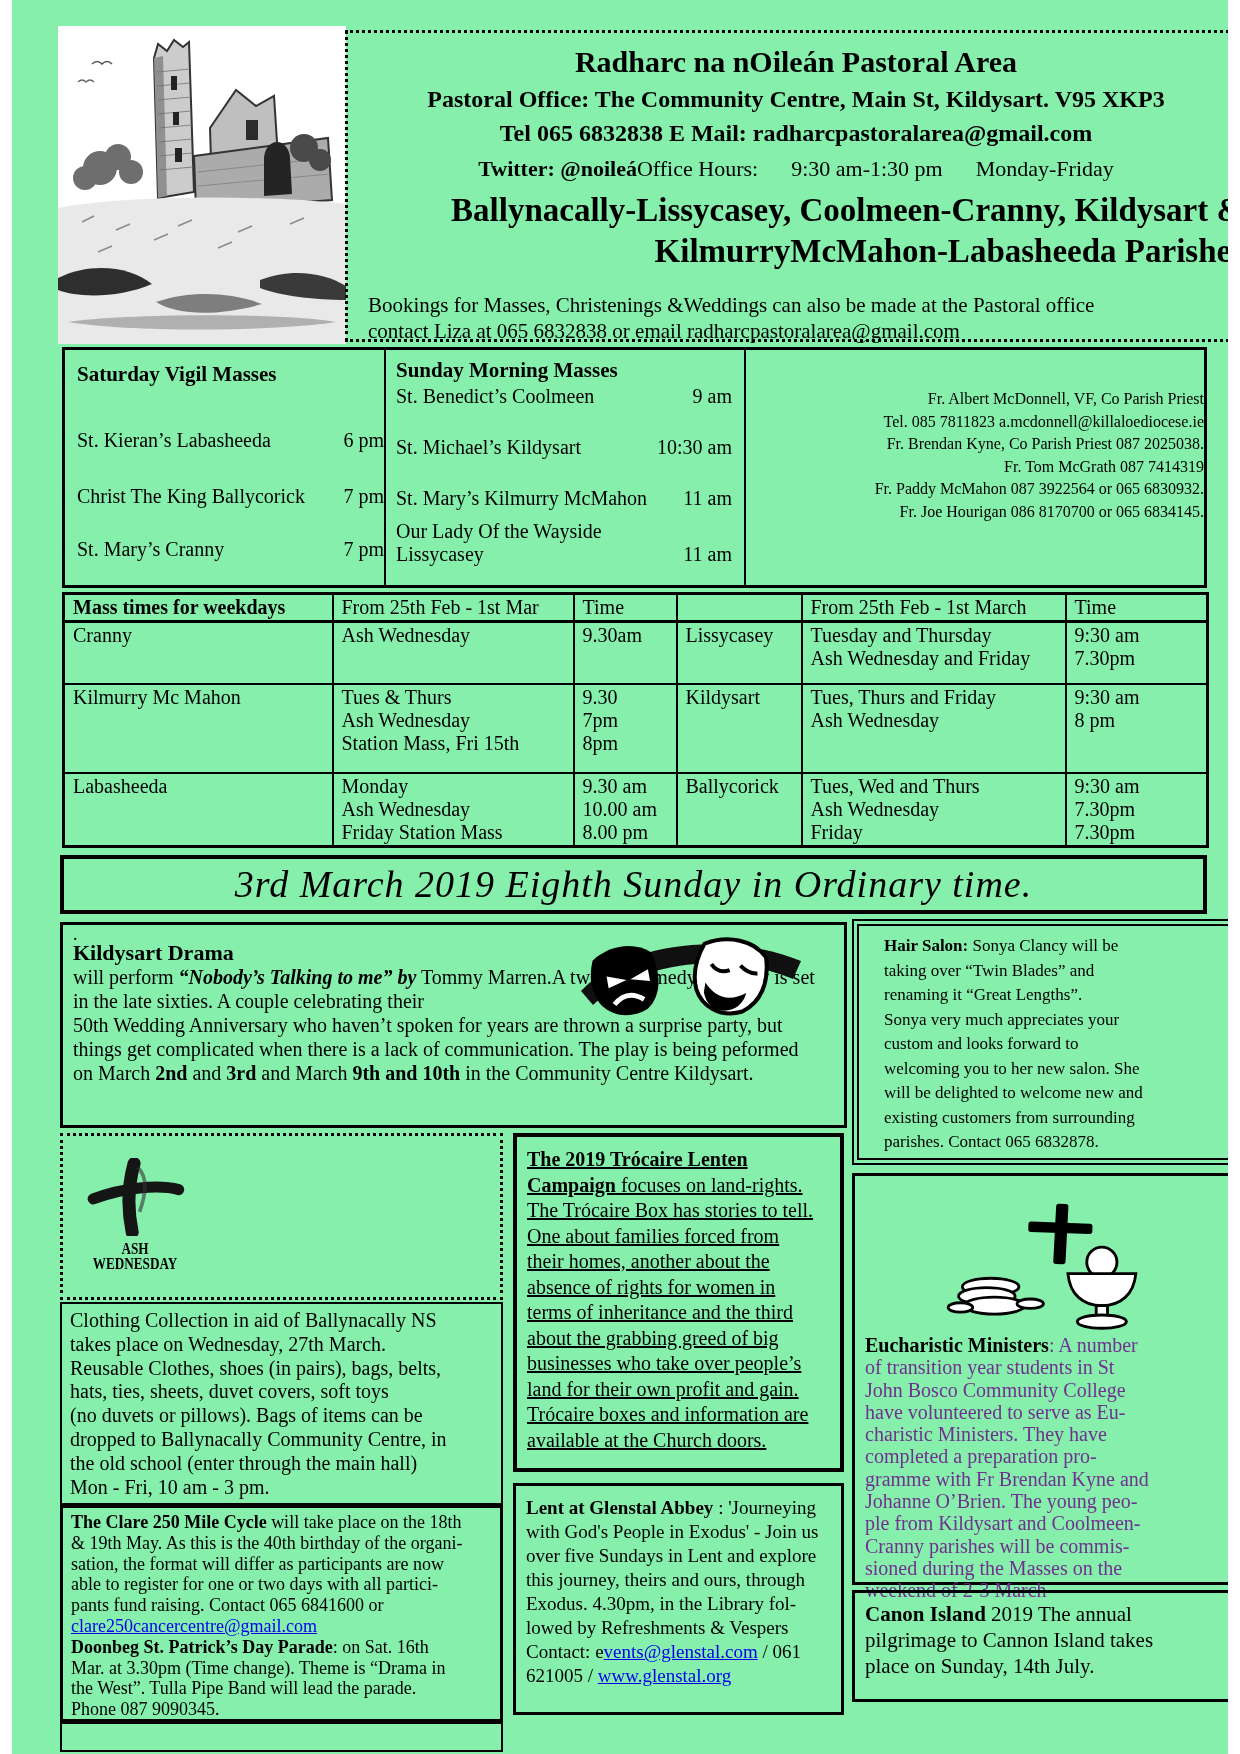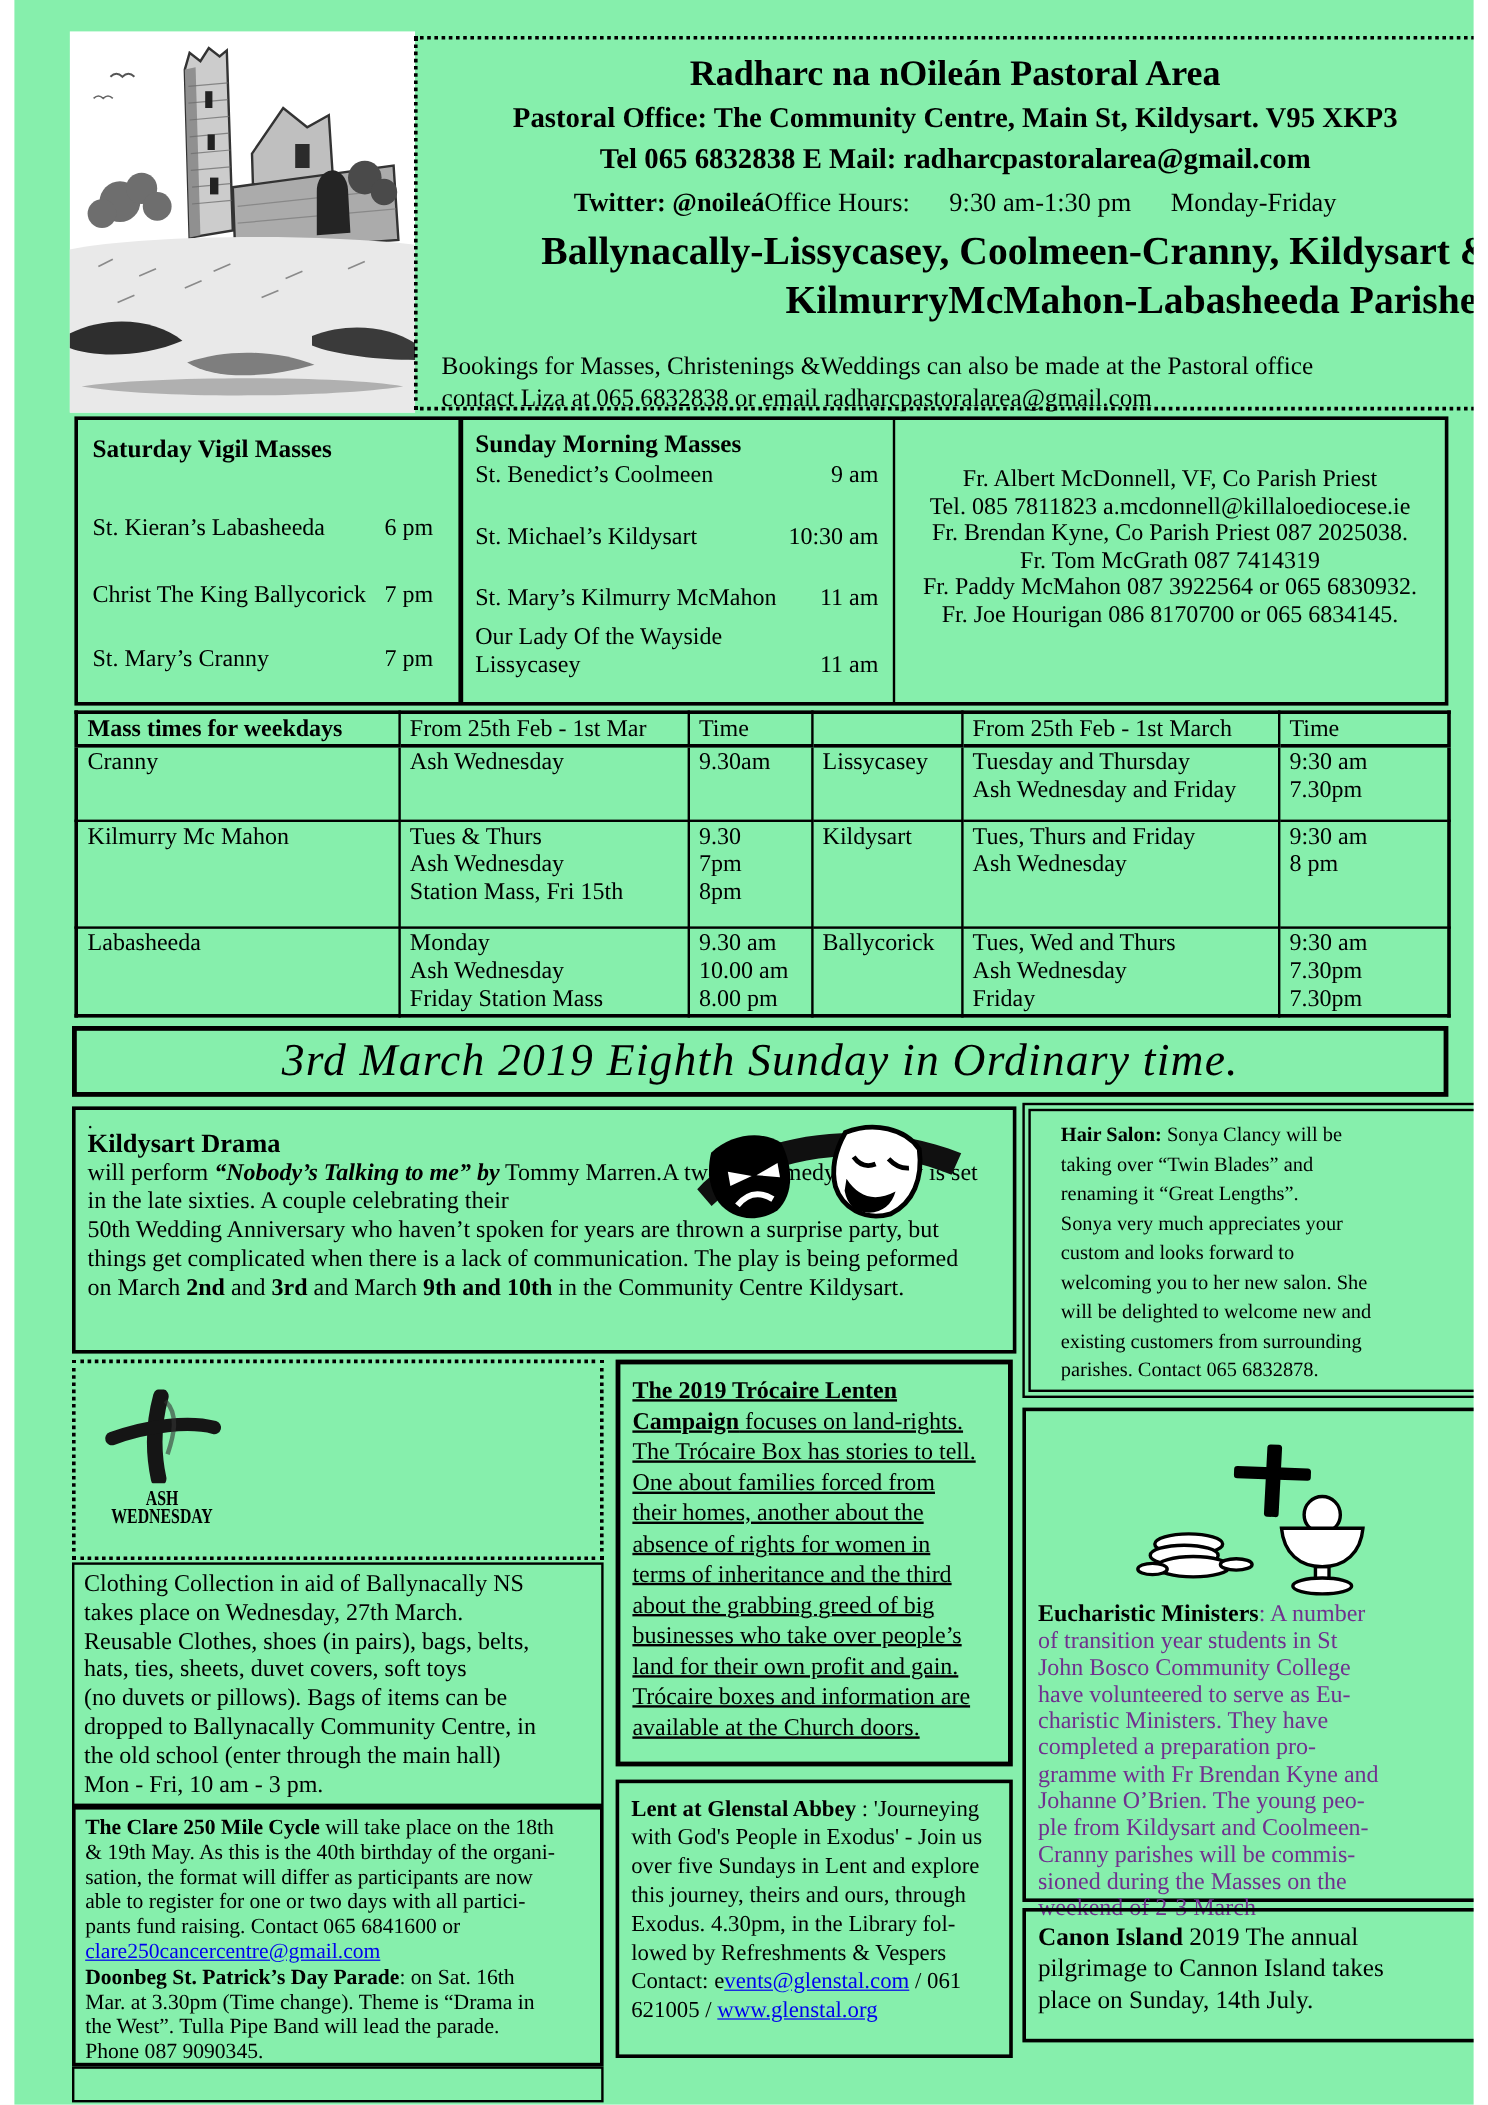--- a/index.html
+++ b/index.html
@@ -16,23 +16,23 @@
   .church-art { left:46px; top:26px; width:288px; height:318px; }
   .header-box { left:333px; top:30px; width:902px; height:312px; border:3px dotted #000; text-align:center; padding-top:10px; }
   .hdr-title { font-size:30px; font-weight:bold; margin-top:2px; }
   .hdr-line { font-size:24px; font-weight:bold; margin-top:7px; }
   .hdr-hours { font-size:22px; margin-top:9px; white-space:pre; }
   .hdr-parish { font-size:33px; font-weight:bold; margin-top:10px;text-align:right; }
   .hdr-bookings { font-size:21px; margin-top:22px; text-align:left; padding-left:20px; line-height:26px; }
 
   
   .masses-box { left:50px; top:347px; width:1145px; height:241px; border:3px solid #000; display:flex; }
-  .m-col1 { width:321px; border-right:4px solid #000000; padding:12px 21px 0 12px; }
+  .m-col1 { width:321px; border-right:2px solid #000000; padding:12px 0 0 12px; }
   .m-col2 { width:360px; border-right:2px solid #000; padding:8px 12px 0 10px; }
-  .m-col3 { flex:1; text-align:center; padding-top:38px; font-size:20px; line-height:22.5px; }
+  .m-col3 { flex:1; text-align:right; padding-top:38px; font-size:16px; line-height:22.5px; }
   .m-title { font-size:21px; font-weight:bold; }
   .m-row { display:flex; justify-content:space-between; font-size:20px; }
   .m-row.bottom { align-items:flex-end; }
 
   
   table.wk { position:absolute; left:50px; top:592px; width:1145px; border-collapse:collapse; table-layout:fixed; border:3px solid #000; }
   table.wk td, table.wk th { border:2px solid #000; font-size:20px; line-height:23px; vertical-align:top; text-align:left; padding:1px 8px; font-weight:normal; white-space:pre-line; }
   table.wk tr.hdr th { border-bottom:3px solid #000; height:28px; }
   table.wk .bold { font-weight:bold; }
 

